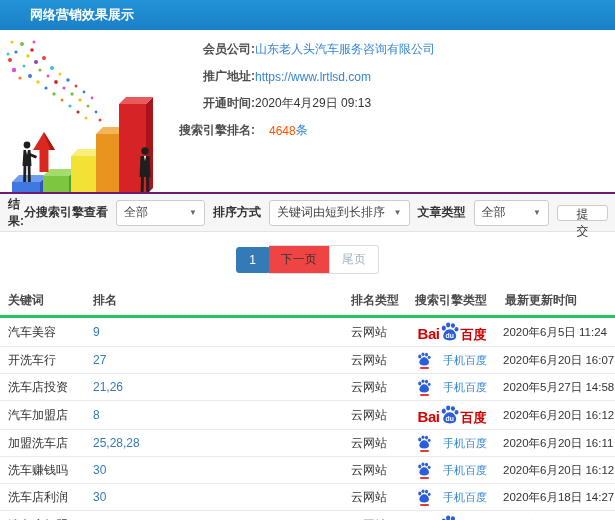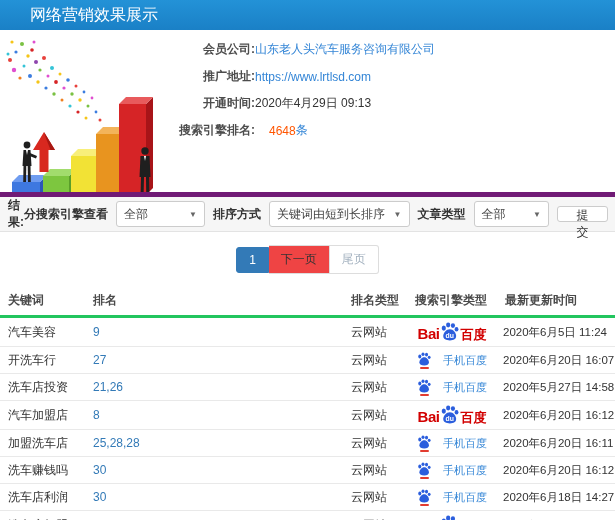--- a/index.html
+++ b/index.html
@@ -1,35 +1,35 @@
 <!DOCTYPE html>
 <html><head>
 <meta charset="utf-8">
 <style>
   * { margin:0; padding:0; box-sizing:border-box; }
   html,body { width:615px; height:520px; overflow:hidden; background:#fff;
     font-family:"Liberation Sans","DejaVu Sans",sans-serif; font-size:12px; color:#333; }
 
   
   .topbar { height:30px; background:linear-gradient(#2392d7,#1a80c6); color:#fff;
-    font-weight:normal; line-height:30px; padding-left:30px; font-size:16px; }
+    font-weight:bold; line-height:30px; padding-left:30px; font-size:13px; }
 
   
   .top-section { position:relative; height:162px; }
   .illustration { position:absolute; left:0; top:0; }
   .info { position:absolute; left:160px; top:6px; width:450px; }
   .info-row { display:flex; align-items:center; height:27px; }
   .info-lbl { width:95px; text-align:right; font-weight:bold; color:#4d4d4d; }
   .info-val { color:#333; }
   a.link { color:#3385d6; text-decoration:none; cursor:pointer; }
   .count { color:#ff5500; margin-left:14px; }
   .unit { color:#3385d6; }
 
   
-  .filterbar { height:40px; background:#f6f6f6; border-top:5px solid #701a75;
+  .filterbar { height:40px; background:#f6f6f6; border-top:2px solid #701a75;
     border-bottom:1px solid #e3e3e3; display:flex; align-items:center; padding:0 8px; }
   .result-label { font-weight:bold; color:#333; }
   .filters { margin-left:auto; display:flex; align-items:center; gap:8px; }
   .flabel { font-weight:bold; color:#333; white-space:nowrap; }
   .select { background:#fff; border:1px solid #ccc; border-radius:3px; height:26px;
     display:flex; align-items:center; justify-content:space-between; padding:0 7px;
     cursor:pointer; color:#444; white-space:nowrap; }
   .select .caret { font-size:8px; color:#666; margin-left:6px; }
   .sel-engine { width:92px; } .sel-sort { width:146px; } .sel-article { width:78px; }
   .btn { height:16px; padding:0 13px; background:#fff; border:1px solid #ccc;

